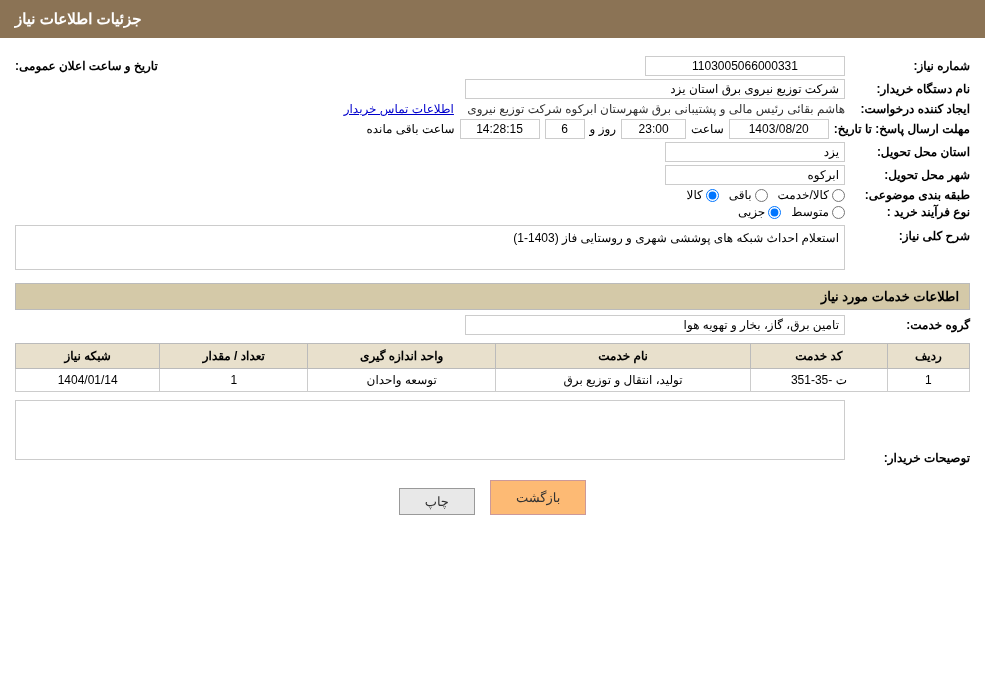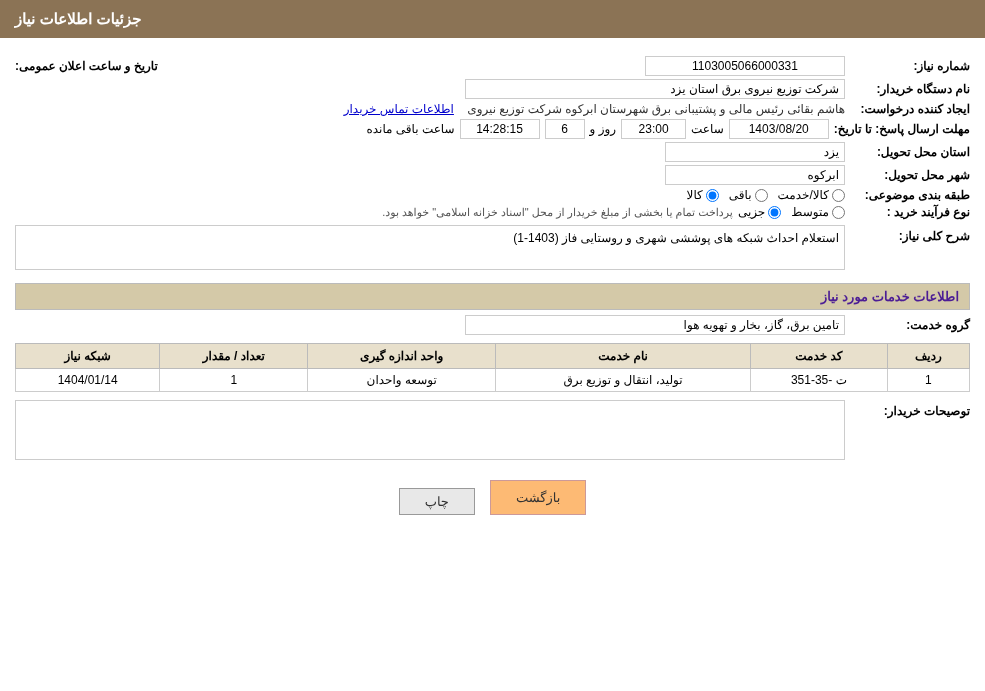--- a/index.html
+++ b/index.html
@@ -22,21 +22,21 @@
       padding: 10px 15px;
       font-size: 15px;
       font-weight: bold;
       direction: rtl;
     }
     .main-content {
       padding: 10px 15px;
     }
     .section-title {
       background: #d4c9a8;
-      color: #4c1d95;
+      color: #000000;
       font-weight: bold;
       padding: 5px 10px;
       margin: 8px 0 5px 0;
       font-size: 13px;
       border: 1px solid #bbb;
     }
     .input-box {
       border: 1px solid #ccc;
       background: #fff;
       padding: 2px 5px;
@@ -205,21 +205,20 @@
       <div class="radio-group">
         <div class="radio-item">
           <input type="radio" name="purchase" style="">
           <span>متوسط</span>
         </div>
         <div class="radio-item">
           <input type="radio" name="purchase" checked="" style="">
           <span>جزیی</span>
         </div>
       </div>
-      <span class="note-text">پرداخت تمام یا بخشی از مبلغ خریدار از محل "اسناد خزانه اسلامی" خواهد بود.</span>
     </div>
 
     <div class="row-line" style="align-items:flex-start; margin-top:6px;">
       <span class="bold-label" style="padding-top:4px;">شرح کلی نیاز:</span>
       <textarea class="description-box" style="flex: 1 1 0%; min-height: 45px; resize: none;">استعلام احداث شبکه های پوششی شهری و روستایی فاز (1403-1)</textarea>
     </div>
 
     <div class="section-title">اطلاعات خدمات مورد نیاز</div>
 
     <div class="row-line">
@@ -243,21 +242,21 @@
       <td>1</td>
       <td>ت -35-351</td>
       <td>تولید، انتقال و توزیع برق</td>
       <td>توسعه واحدان</td>
       <td>1</td>
       <td>1404/01/14</td>
     </tr>
         </tbody>
     </table>
 
-    <div class="row-line" style="align-items:flex-start; margin-top:6px;">
+    <div class="row-line" style="align-items:flex-end; margin-top:6px;">
       <span class="bold-label" style="padding-top:4px;">توصیحات خریدار:</span>
       <textarea class="description-box" style="flex: 1 1 0%; min-height: 60px; resize: none;"></textarea>
     </div>
 
     <div class="btn-group">
       <button class="btn btn-back">بازگشت</button>
       <button class="btn btn-print">چاپ</button>
     </div>
   </div>
 </div>

